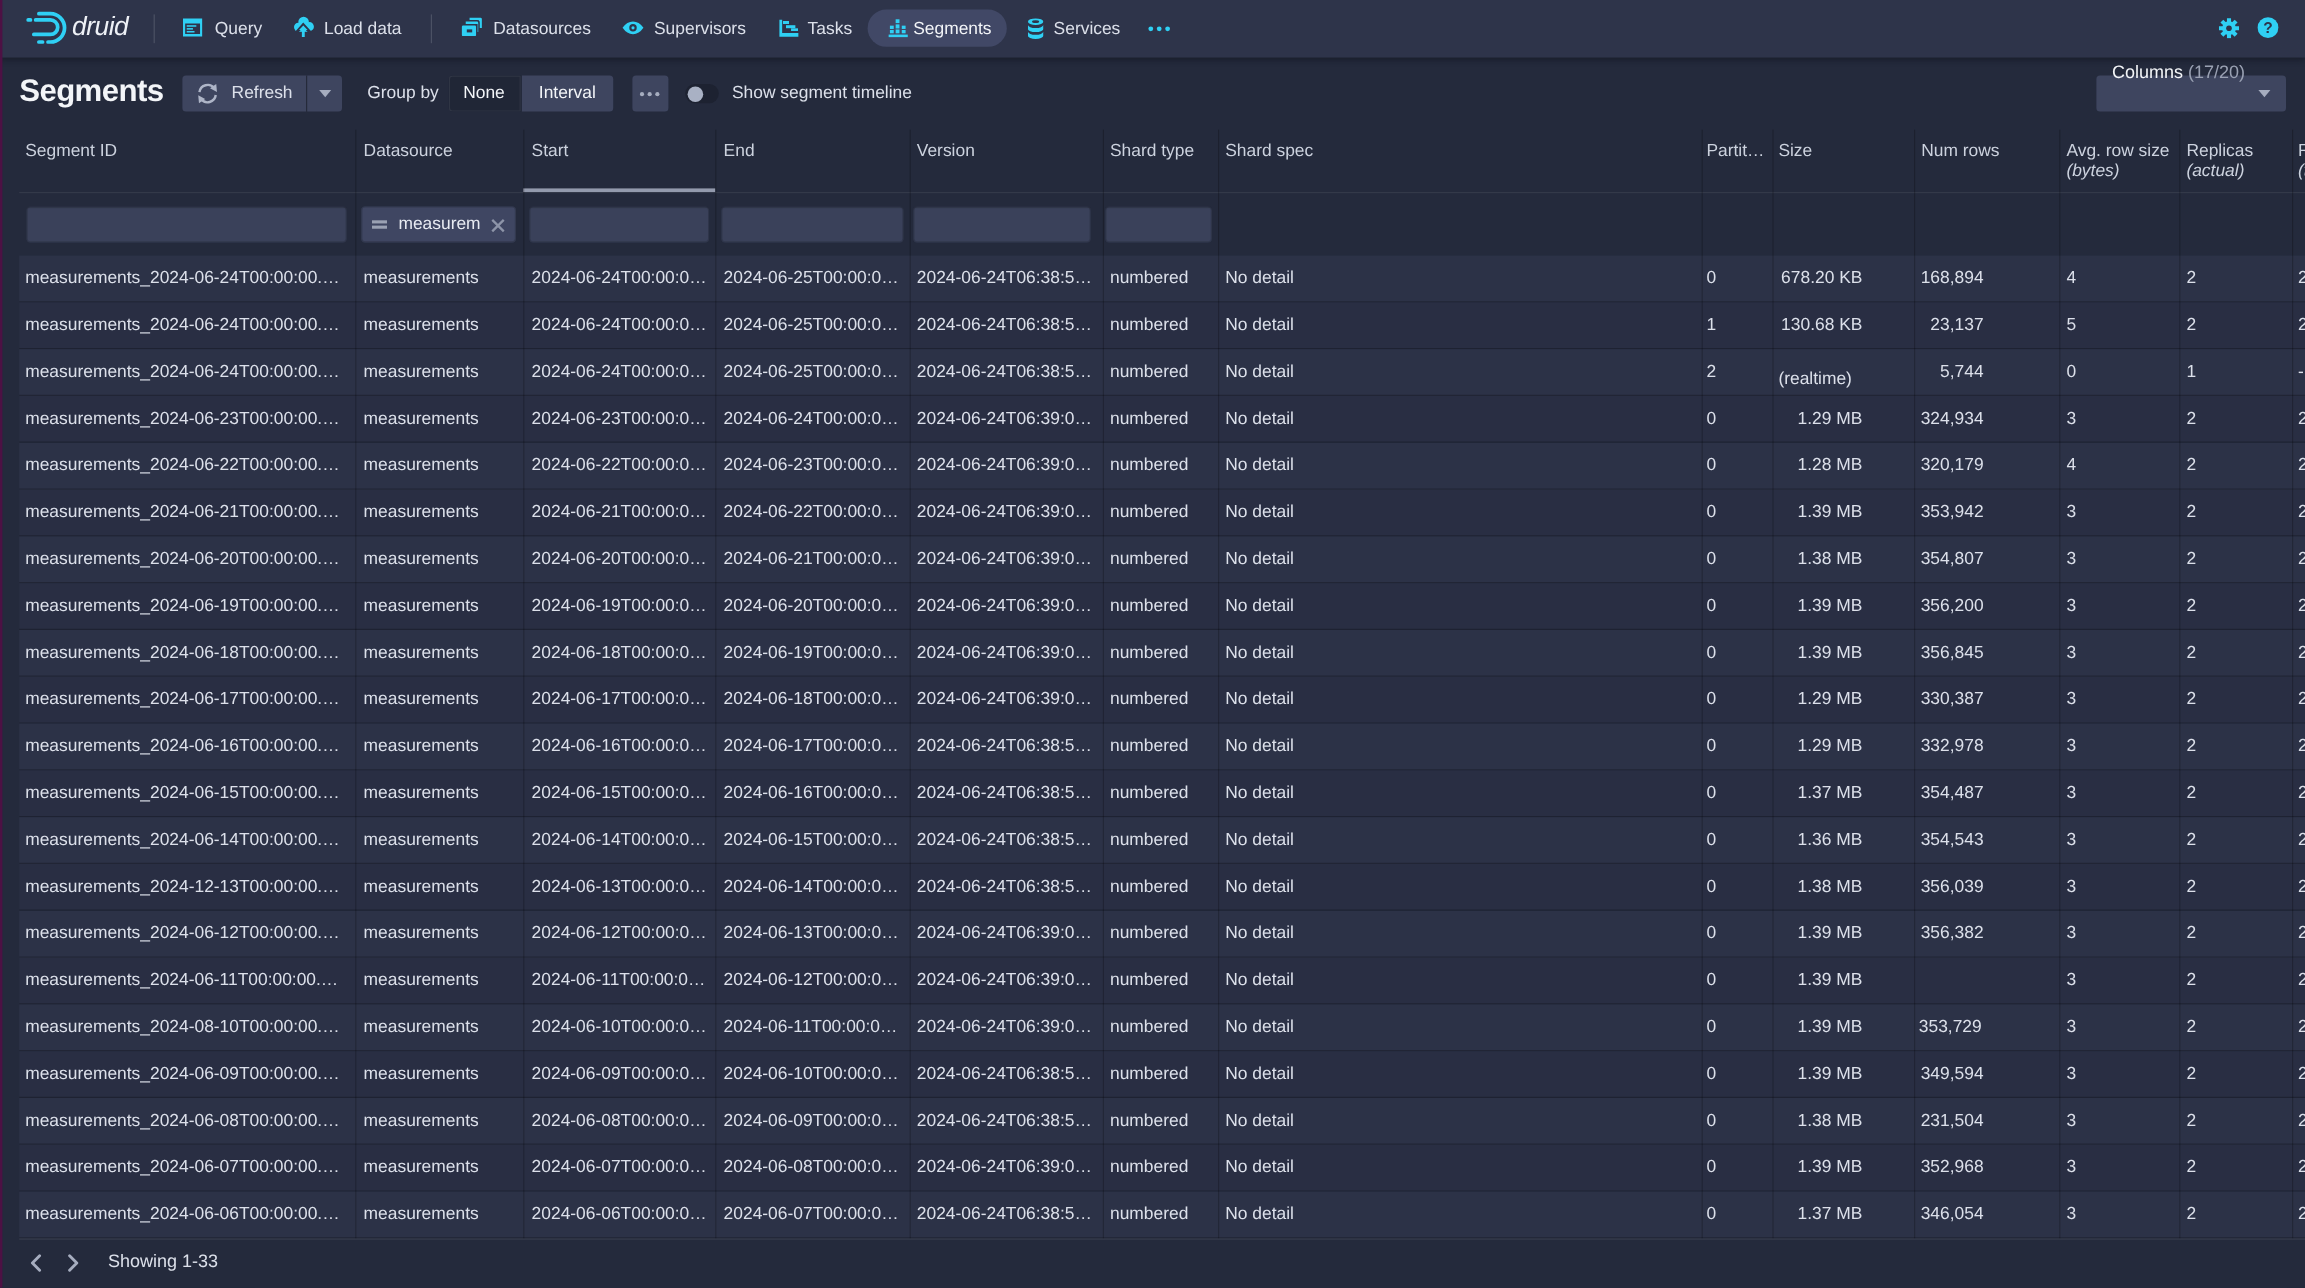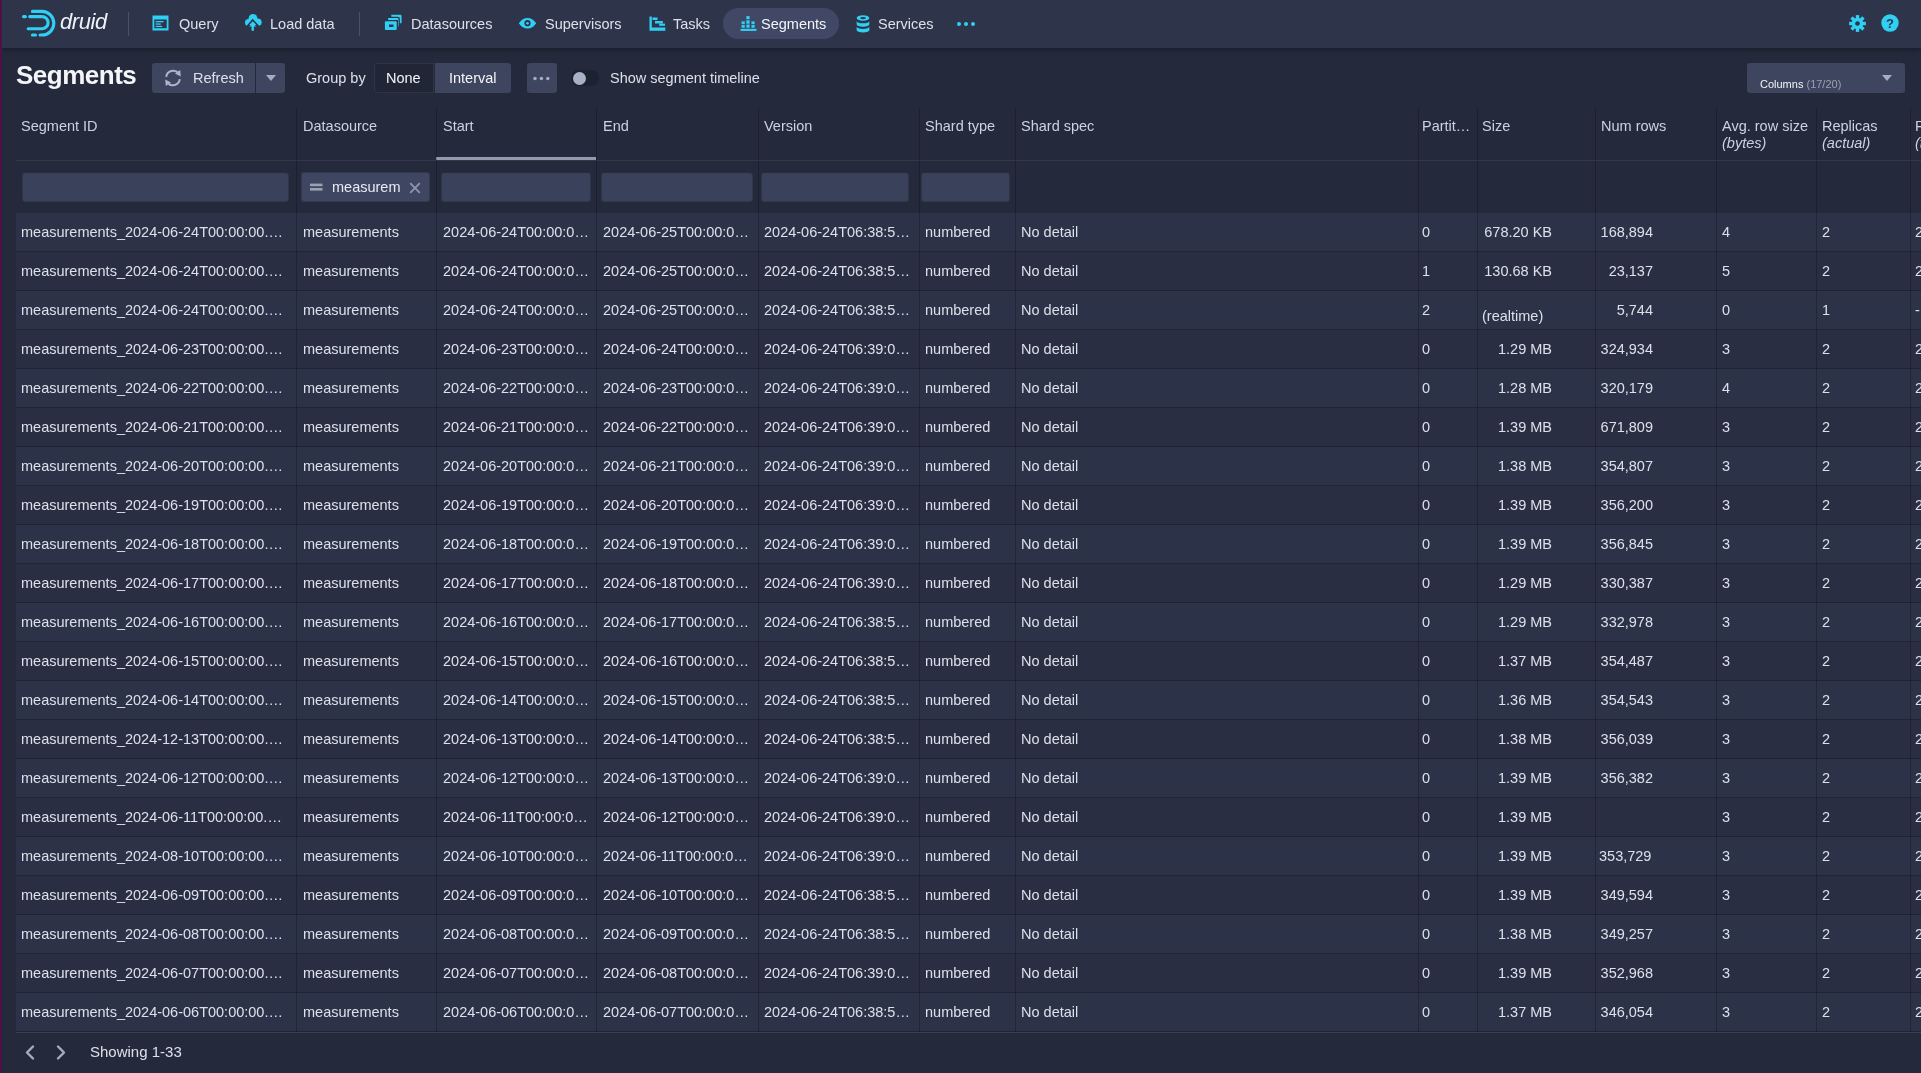--- a/index.html
+++ b/index.html
@@ -150,21 +150,21 @@
 <g fill="#a6adbf">
       <circle cx="2" cy="2.5" r="1.75"></circle>
       <circle cx="8.4" cy="2.5" r="1.75"></circle>
       <circle cx="14.8" cy="2.5" r="1.75"></circle>
     </g>
   </svg>
 <div class="abs" style="left:571px;top:70px;width:28px;height:16px;background:#1d2231;border-radius:8px;"></div>
 <div class="abs" style="left:572.5px;top:71.5px;width:13px;height:13px;background:#a9b1c4;border-radius:50%;"></div>
 <div class="abs" style="left:610px;top:70px;font-size:14.5px;color:#dce0ea">Show segment timeline</div>
 <div class="btn" style="left:1747px;top:63px;width:158px;height:30px;"></div>
-<div class="abs" style="left:1760px;top:78px;font-size:11px;color:#f3f5f8">Columns <span style="color:#9aa1b3">(17/20)</span></div>
+<div class="abs" style="left:1760px;top:52px;font-size:15px;color:#f3f5f8">Columns <span style="color:#9aa1b3">(17/20)</span></div>
 <svg class="abs" style="left:1879px;top:74px" width="16" height="8" viewBox="0 0 16 8">
     <path fill="#a6adbf" d="M3,1 h10 l-5,6 z"></path>
   </svg>
 <div class="abs" style="left:16px;top:213px;width:1905px;height:39px;background:#2c3247;border-bottom:1px solid rgba(0,0,0,0.25);"></div>
 <div class="cell" style="left:21px;top:213px;width:270px">measurements_2024-06-24T00:00:00.…</div>
 <div class="cell" style="left:303px;top:213px;width:128px">measurements</div>
 <div class="cell" style="left:443px;top:213px;width:148px">2024-06-24T00:00:0…</div>
 <div class="cell" style="left:603px;top:213px;width:150px">2024-06-25T00:00:0…</div>
 <div class="cell" style="left:764px;top:213px;width:150px">2024-06-24T06:38:5…</div>
 <div class="cell" style="left:925px;top:213px;width:85px">numbered</div>
@@ -234,21 +234,21 @@
 <div class="abs" style="left:16px;top:408px;width:1905px;height:39px;background:#292e43;border-bottom:1px solid rgba(0,0,0,0.25);"></div>
 <div class="cell" style="left:21px;top:408px;width:270px">measurements_2024-06-21T00:00:00.…</div>
 <div class="cell" style="left:303px;top:408px;width:128px">measurements</div>
 <div class="cell" style="left:443px;top:408px;width:148px">2024-06-21T00:00:0…</div>
 <div class="cell" style="left:603px;top:408px;width:150px">2024-06-22T00:00:0…</div>
 <div class="cell" style="left:764px;top:408px;width:150px">2024-06-24T06:39:0…</div>
 <div class="cell" style="left:925px;top:408px;width:85px">numbered</div>
 <div class="cell" style="left:1021px;top:408px;width:390px">No detail</div>
 <div class="cell" style="left:1422px;top:408px;width:50px">0</div>
 <div class="cell" style="left:1482px;top:408px;width:70px;text-align:right">1.39 MB</div>
-<div class="cell" style="left:1599px;top:408px;width:54px;text-align:right">671,809</div>
+<div class="cell" style="left:1599px;top:408px;width:54px;text-align:right">353,942</div>
 <div class="cell" style="left:1722px;top:408px;width:80px">3</div>
 <div class="cell" style="left:1822px;top:408px;width:80px">2</div>
 <div class="cell" style="left:1915px;top:408px;width:6px">2</div>
 <div class="abs" style="left:16px;top:447px;width:1905px;height:39px;background:#2c3247;border-bottom:1px solid rgba(0,0,0,0.25);"></div>
 <div class="cell" style="left:21px;top:447px;width:270px">measurements_2024-06-20T00:00:00.…</div>
 <div class="cell" style="left:303px;top:447px;width:128px">measurements</div>
 <div class="cell" style="left:443px;top:447px;width:148px">2024-06-20T00:00:0…</div>
 <div class="cell" style="left:603px;top:447px;width:150px">2024-06-21T00:00:0…</div>
 <div class="cell" style="left:764px;top:447px;width:150px">2024-06-24T06:39:0…</div>
 <div class="cell" style="left:925px;top:447px;width:85px">numbered</div>
@@ -416,21 +416,21 @@
 <div class="abs" style="left:16px;top:915px;width:1905px;height:39px;background:#2c3247;border-bottom:1px solid rgba(0,0,0,0.25);"></div>
 <div class="cell" style="left:21px;top:915px;width:270px">measurements_2024-06-08T00:00:00.…</div>
 <div class="cell" style="left:303px;top:915px;width:128px">measurements</div>
 <div class="cell" style="left:443px;top:915px;width:148px">2024-06-08T00:00:0…</div>
 <div class="cell" style="left:603px;top:915px;width:150px">2024-06-09T00:00:0…</div>
 <div class="cell" style="left:764px;top:915px;width:150px">2024-06-24T06:38:5…</div>
 <div class="cell" style="left:925px;top:915px;width:85px">numbered</div>
 <div class="cell" style="left:1021px;top:915px;width:390px">No detail</div>
 <div class="cell" style="left:1422px;top:915px;width:50px">0</div>
 <div class="cell" style="left:1482px;top:915px;width:70px;text-align:right">1.38 MB</div>
-<div class="cell" style="left:1599px;top:915px;width:54px;text-align:right">349,257</div>
+<div class="cell" style="left:1599px;top:915px;width:54px;text-align:right">231,504</div>
 <div class="cell" style="left:1722px;top:915px;width:80px">3</div>
 <div class="cell" style="left:1822px;top:915px;width:80px">2</div>
 <div class="cell" style="left:1915px;top:915px;width:6px">2</div>
 <div class="abs" style="left:16px;top:954px;width:1905px;height:39px;background:#292e43;border-bottom:1px solid rgba(0,0,0,0.25);"></div>
 <div class="cell" style="left:21px;top:954px;width:270px">measurements_2024-06-07T00:00:00.…</div>
 <div class="cell" style="left:303px;top:954px;width:128px">measurements</div>
 <div class="cell" style="left:443px;top:954px;width:148px">2024-06-07T00:00:0…</div>
 <div class="cell" style="left:603px;top:954px;width:150px">2024-06-08T00:00:0…</div>
 <div class="cell" style="left:764px;top:954px;width:150px">2024-06-24T06:39:0…</div>
 <div class="cell" style="left:925px;top:954px;width:85px">numbered</div>

